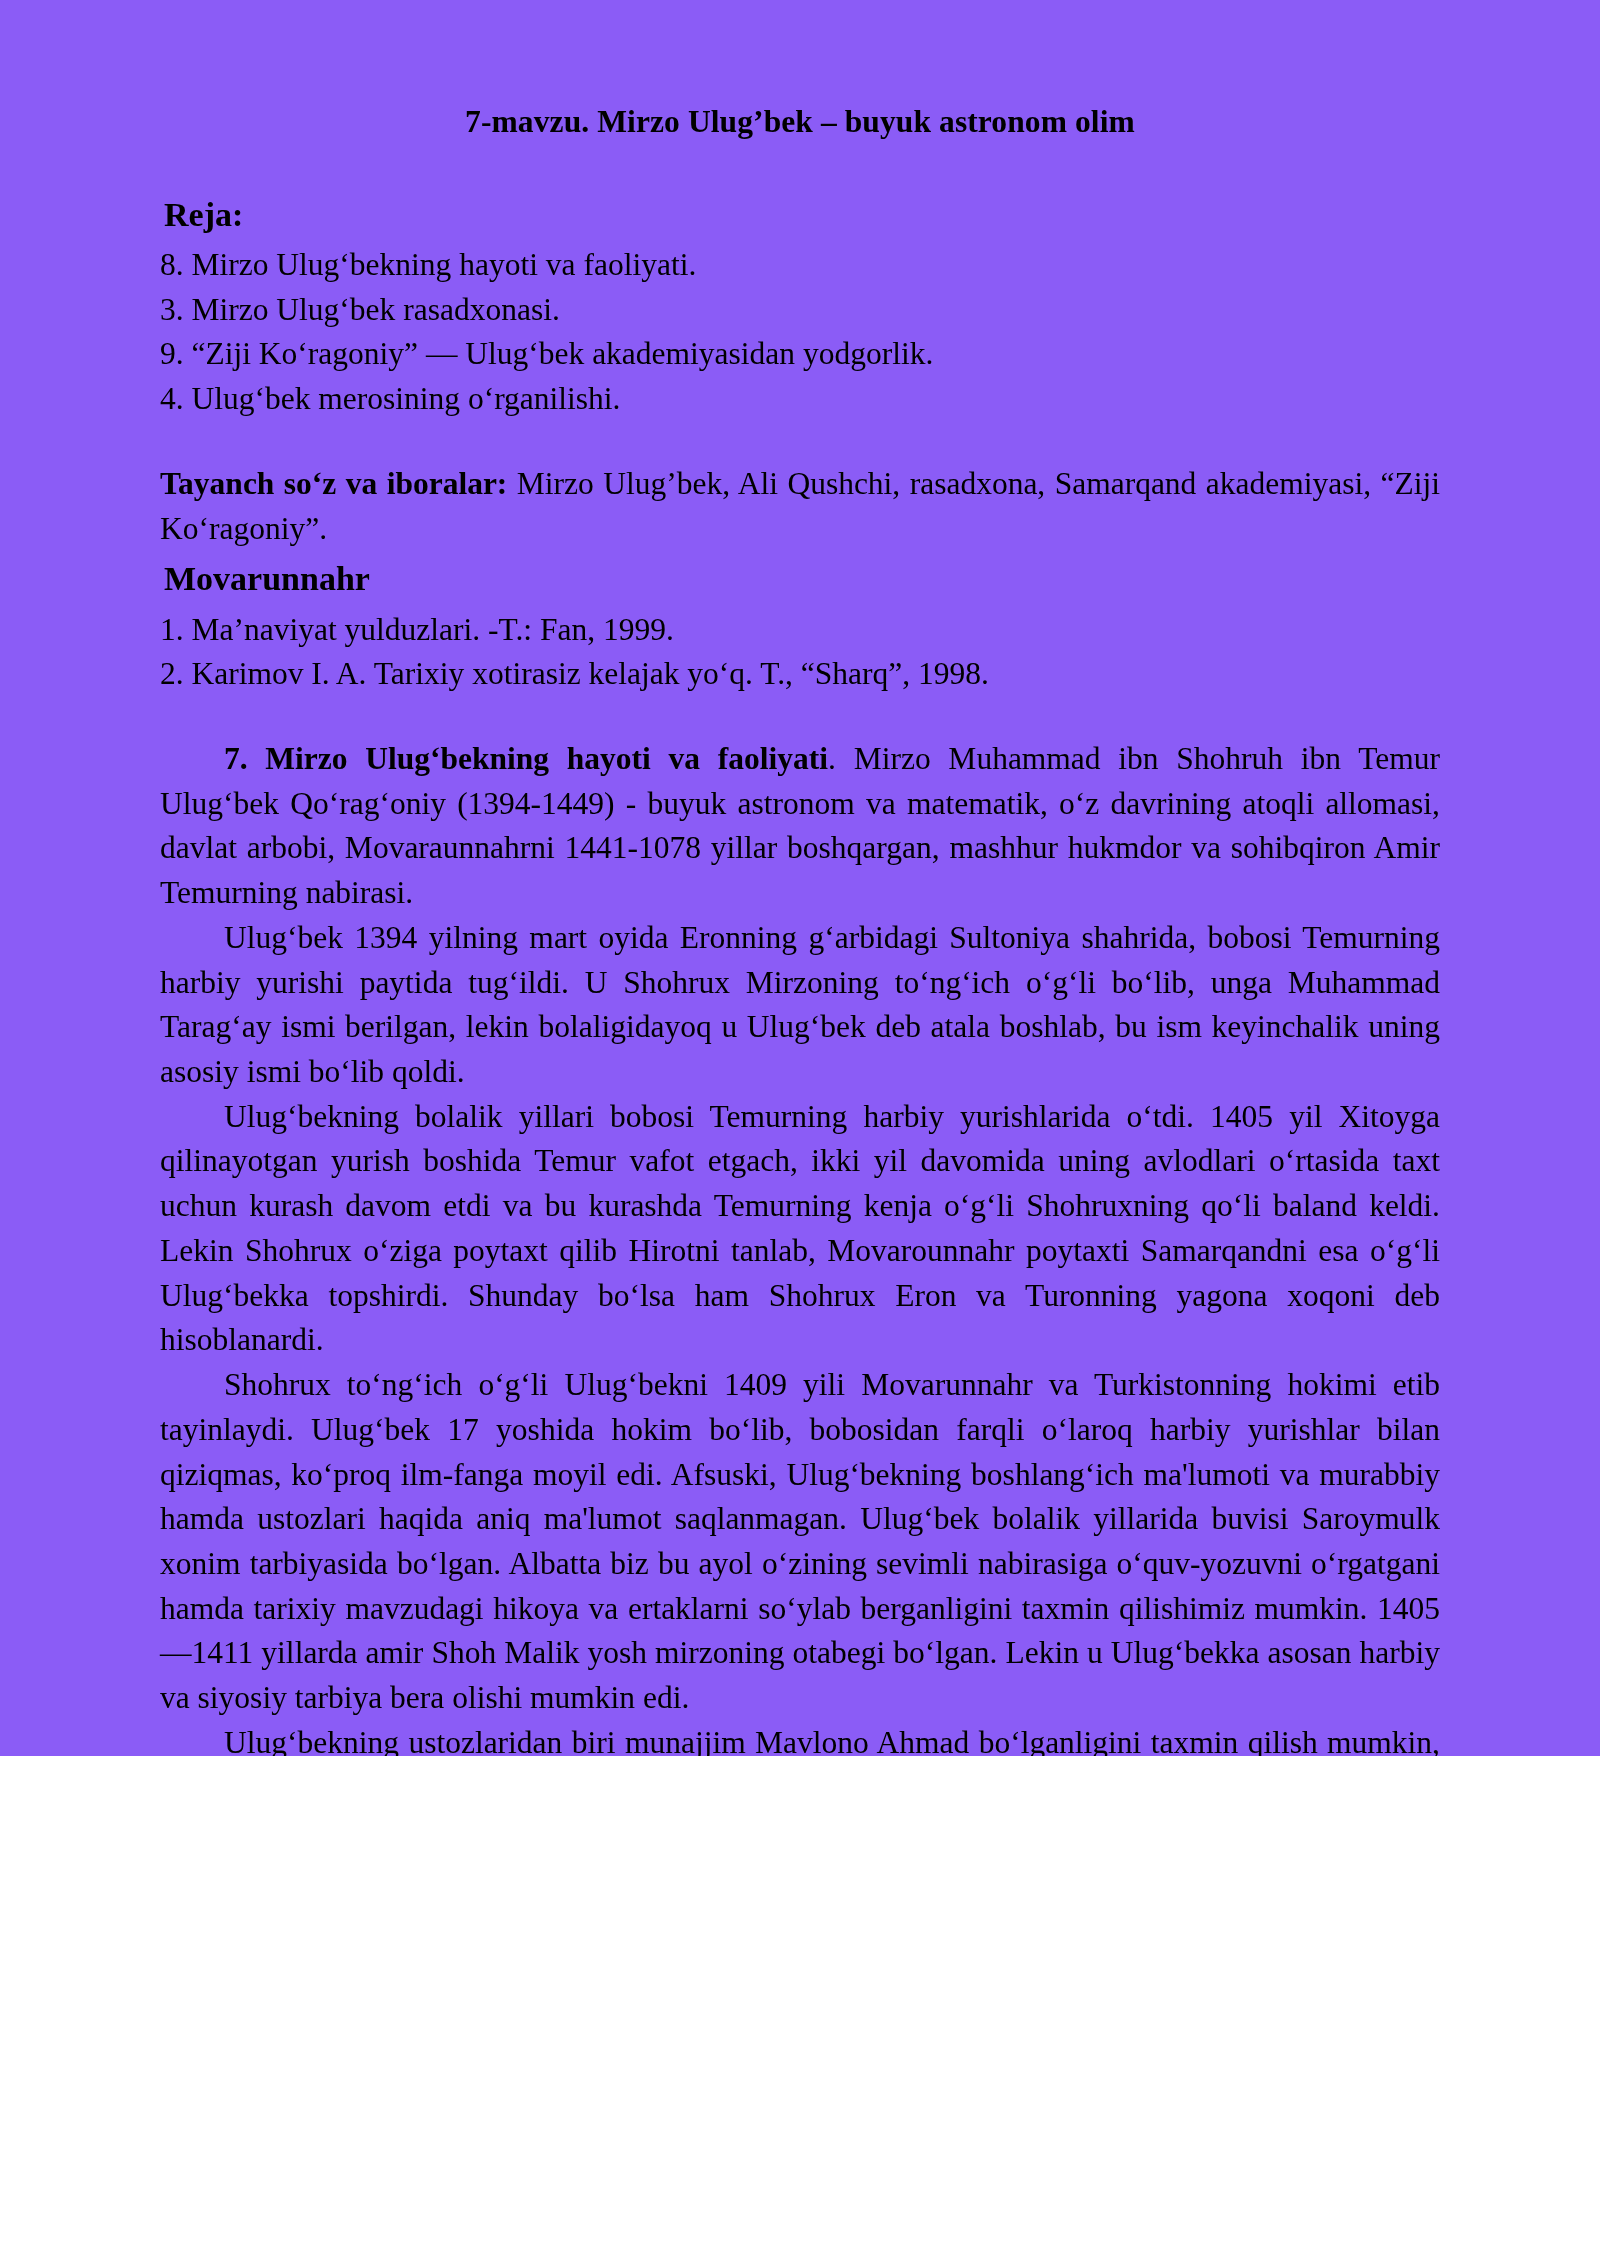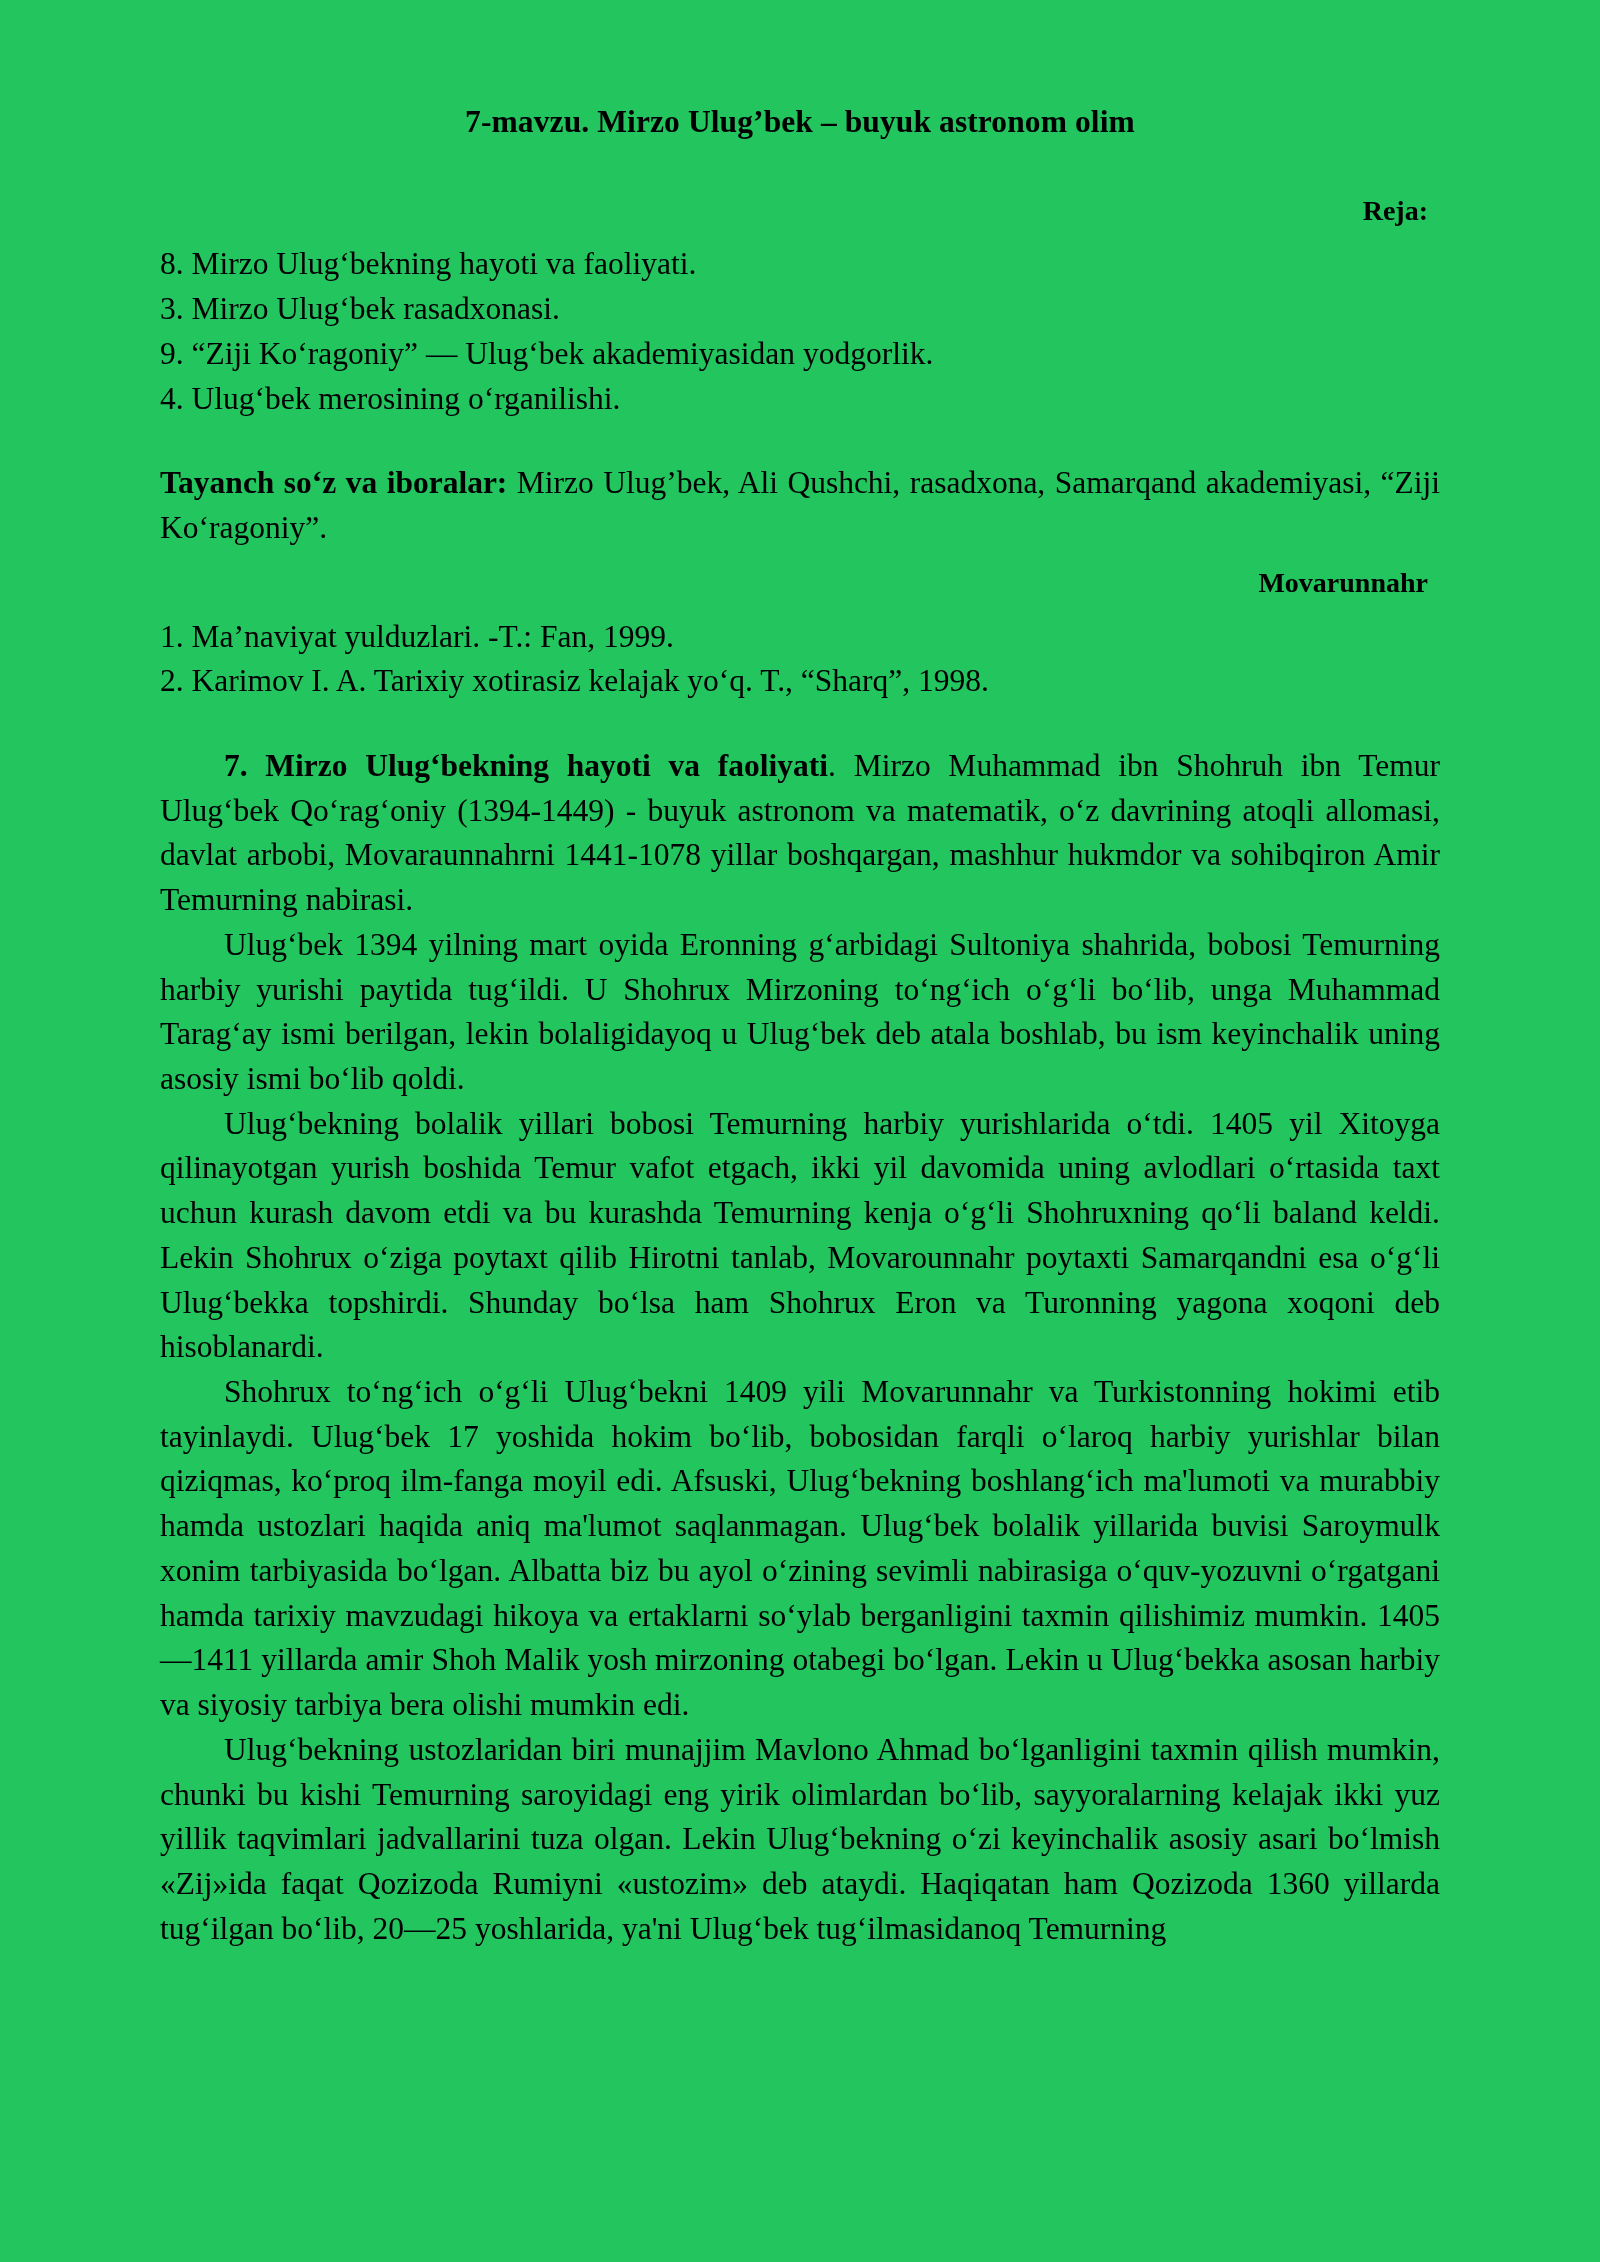--- a/index.html
+++ b/index.html
@@ -8,43 +8,43 @@
     padding: 0;
     background: #ffffff;
   }
   body {
     font-family: "Liberation Serif", "DejaVu Serif", serif;
     color: #000000;
   }
   .page {
     position: relative;
     width: 1600px;
-    height: 2262px;
-    background: #22c55e;
+    height: 1756px;
+    background: #8b5cf6;
     box-sizing: border-box;
     padding: 100px 160px 0 160px;
     overflow: hidden;
   }
   .doc {
     width: 1280px;
     font-size: 31.5px;
     line-height: 1.42;
   }
   .title {
     text-align: center;
     font-weight: bold;
     font-size: 31.5px;
     margin: 0 0 46px 0;
     letter-spacing: 0.1px;
   }
   .center-head {
-    text-align: right;
+    text-align: left;
     font-weight: bold;
-    font-size: 28px;
-    margin: 12px;
+    font-size: 34px;
+    margin: 4px;
   }
   .listline {
     text-align: left;
     margin: 0;
   }
   .spacer-md { height: 40px; }
   .para {
     text-align: justify;
     text-justify: inter-word;
     margin: 0;

